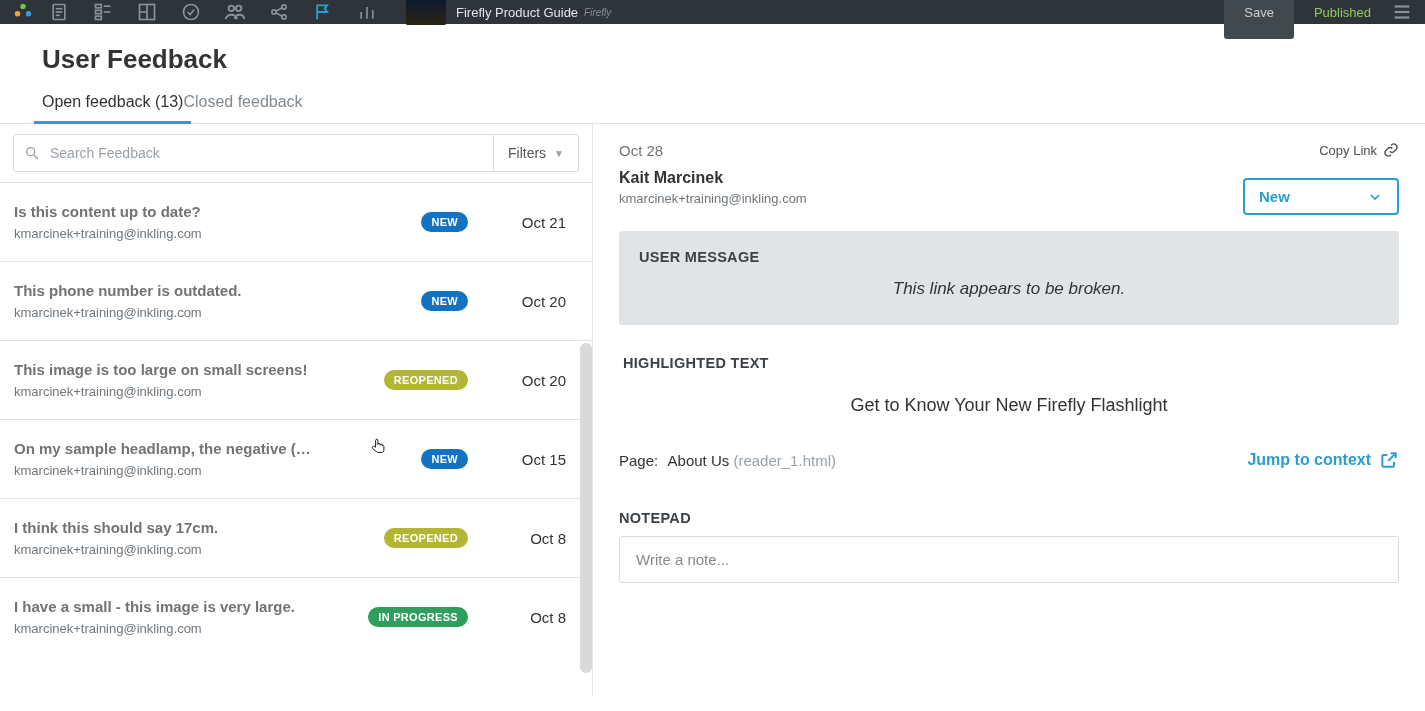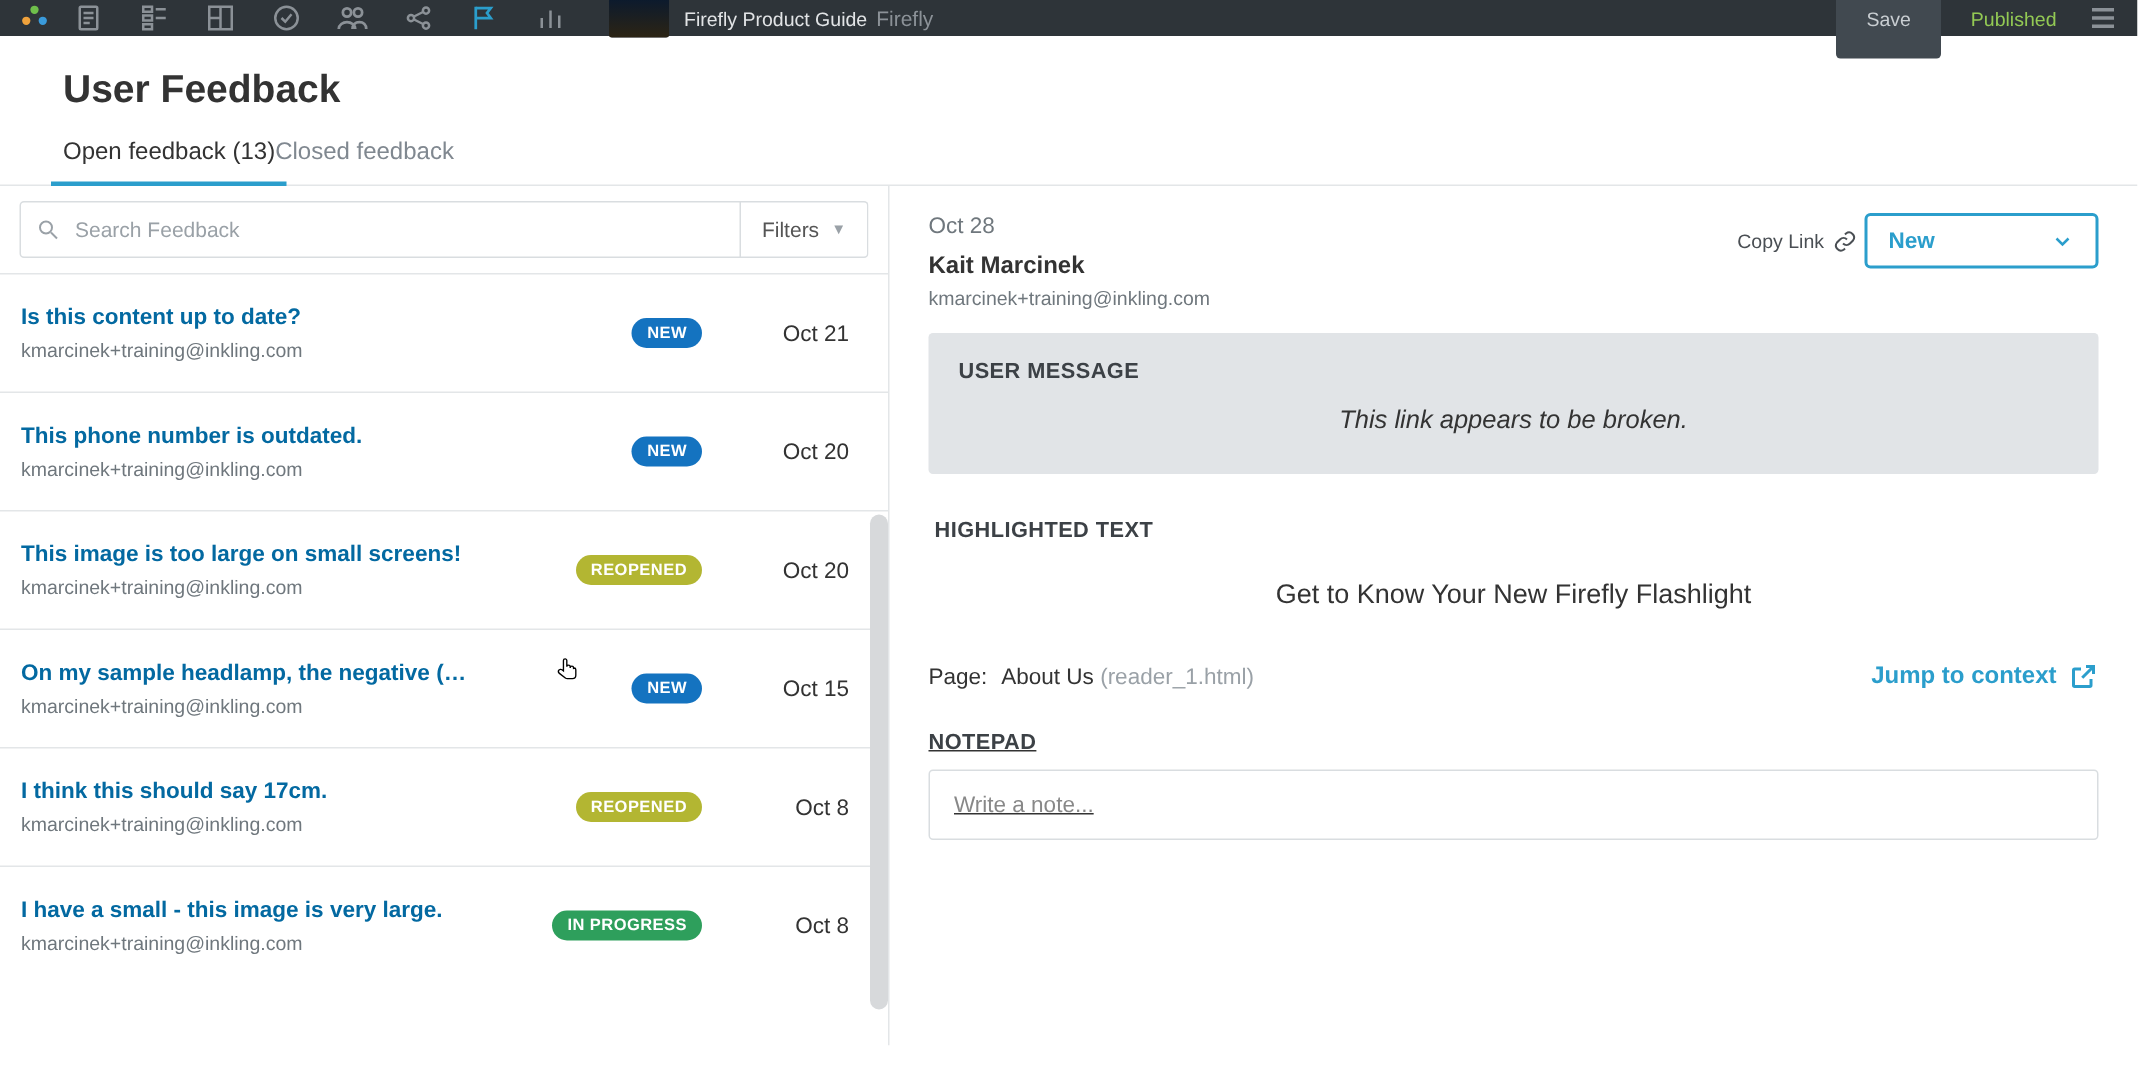--- a/index.html
+++ b/index.html
@@ -8,21 +8,21 @@
   
   .topbar { height:24px; background:#2e3439; display:flex; align-items:center; padding:0 12px; }
   .topbar .logo { width:22px;height:22px; margin-right:14px;}
   .topbar .tool-icons { display:flex; align-items:center; gap:22px; }
   .topbar .tool-icons .ticon { color:#8b9197; display:flex; align-items:center; justify-content:center; width:22px;height:22px; cursor:pointer;}
   .topbar .tool-icons .ticon.active { color:#2b9ecc; }
   .topbar .doc-chip { display:flex; align-items:center; margin-left:28px; }
   .topbar .thumb { width:40px; height:26px; background:#1a1d22; border-radius:2px; margin-right:10px; position:relative; overflow:hidden;}
   .topbar .thumb::after{content:"";position:absolute;inset:0;background:linear-gradient(180deg,#0b1a2e 0%,#2c2414 100%);}
   .topbar .doc-title { color:#e2e4e6; font-size:13px; font-weight:500;}
-  .topbar .doc-sub { color:#8b9197; font-size:14px; margin-left:6px;}
+  .topbar .doc-sub { color:#8b9197; font-size:10px; font-style:italic; margin-left:6px;}
   .topbar .spacer { flex:1; }
   .topbar .save-btn { background:#414950; color:#c9ced2; padding:19px 20px; border-radius:3px; font-size:13px; cursor:pointer; border:none;}
   .topbar .pub-status { color:#93c954; font-size:13px; margin:0 20px; }
   .topbar .menu-icon { color:#8b9197; cursor:pointer; width:22px;height:22px; display:flex;align-items:center;justify-content:center;}
   .page-header { padding:20px 42px 0 42px; border-bottom:1px solid #e3e6e8;}
   .page-title { font-size:26px; font-weight:600; color:#333; margin-bottom:18px;}
   .tabs { display:flex; }
   .tab { padding-bottom:12px; font-size:16px; color:#808890; cursor:pointer; position:relative;}
   .tab.active { color:#333; }
   .tab.active::after { content:""; position:absolute; left:-8px; right:-8px; bottom:-1px; height:3px; background:#2b9ecc; }
@@ -38,60 +38,60 @@
   .search-box svg { color:#9aa1a7; margin-right:10px; }
   .search-box input { border:none; outline:none; flex:1; font-size:14px; color:#555; }
   .search-box input::placeholder{color:#9aa1a7;}
   .filters-btn { border:1px solid #d9dde0; border-left:none; border-radius:0 3px 3px 0; padding:0 14px; height:38px; background:#fff; display:flex; align-items:center; gap:8px; font-size:14px; color:#555; cursor:pointer;}
   .filters-btn .tri { font-size:10px; color:#9aa1a7;}
   
   
   .fb-list { flex:1; overflow-y:auto; position:relative;}
   .fb-item { padding:20px 26px 20px 14px; border-bottom:1px solid #e3e6e8; display:flex; align-items:center; cursor:pointer;}
   .fb-item .txt { flex:1; min-width:0; padding-right:10px;}
-  .fb-item .ttl { font-weight:600; font-size:15px; color:#0369a1; margin-bottom:6px; white-space:nowrap; overflow:hidden; text-overflow:ellipsis; max-width:300px;}
+  .fb-item .ttl { font-weight:600; font-size:15px; color:#737373; margin-bottom:6px; white-space:nowrap; overflow:hidden; text-overflow:ellipsis; max-width:300px;}
   .fb-item .email { font-size:13px; color:#6f777d;}
   .fb-item .badge { font-size:11px; font-weight:700; color:#fff; padding:4px 10px; border-radius:12px; letter-spacing:.3px;}
   .badge.b-new { background:#1473c0;}
   .badge.b-reopened { background:#b3b632;}
   .badge.b-progress { background:#2e9f5c;}
   .fb-item .date { width:84px; text-align:right; font-size:15px; color:#333; margin-left:14px;}
   
   
   .scroll-ind { position:absolute; top:160px; right:0; width:12px; height:330px; background:#d7d9db; border-radius:6px;}
   
   
   .cursor-img { position:absolute; pointer-events:none; z-index:5;}
   
   
   .detail { padding:18px 26px 26px 26px; }
   .detail .meta-row { display:flex; justify-content:space-between; align-items:flex-start; }
   .detail .meta-left .d-date { font-size:15px; color:#6f777d; margin-bottom:10px;}
   .detail .meta-left .d-name { font-size:16px; font-weight:600; color:#333; margin-bottom:4px;}
   .detail .meta-left .d-email{ font-size:13px; color:#6f777d;}
-  .detail .meta-right { display:flex; align-items:center; gap:5px;}
+  .detail .meta-right { display:flex; flex-direction:column; align-items:flex-end; gap:20px;}
   .copy-link { display:flex; align-items:center; gap:6px; font-size:13px; color:#4a4f54; cursor:pointer;}
   .status-dd { border:2px solid #2b9ecc; border-radius:4px; color:#2b9ecc; font-weight:700; font-size:15px; padding:8px 14px; min-width:156px; display:flex; justify-content:space-between; align-items:center; cursor:pointer; background:#fff;}
   
   .panel { margin-top:16px; }
   .user-msg { background:#e1e4e7; border-radius:3px; padding:18px 20px 26px 20px;}
   .section-label { font-weight:700; font-size:14.5px; color:#3c4146; letter-spacing:.3px;}
   .user-msg .msg-text { text-align:center; font-style:italic; font-size:17px; color:#333; margin-top:14px;}
   
   .hl-block { margin-top:30px; padding:0 4px;}
   .hl-text { text-align:center; font-size:18px; color:#333; margin-top:24px; margin-bottom:20px;}
   
   .page-row { display:flex; align-items:center; justify-content:space-between; margin-top:34px;}
   .page-row .pl { font-size:15px;}
   .page-row .pl .plabel{ font-weight:400; color:#333; margin-right:6px;}
   .page-row .pl .pname { color:#333;}
   .page-row .pl .pfile { color:#9aa1a7;}
   .jump-link { color:#2b9ecc; font-weight:700; font-size:16px; display:flex; align-items:center; gap:8px; cursor:pointer;}
   
-  .notepad { margin-top:26px;text-decoration:underline;}
+  .notepad { margin-top:40px;}
   .note-input { margin-top:10px; border:1px solid #d9dde0; border-radius:3px; padding:14px 16px; color:#888; font-size:15px;}
   
 </style>
 </head>
 <body>
 
 <div class="topbar">
   <div class="logo">
     <svg viewBox="0 0 24 24" width="22" height="22">
         <circle cx="12" cy="6" r="3" fill="#6fbf4b"></circle>

